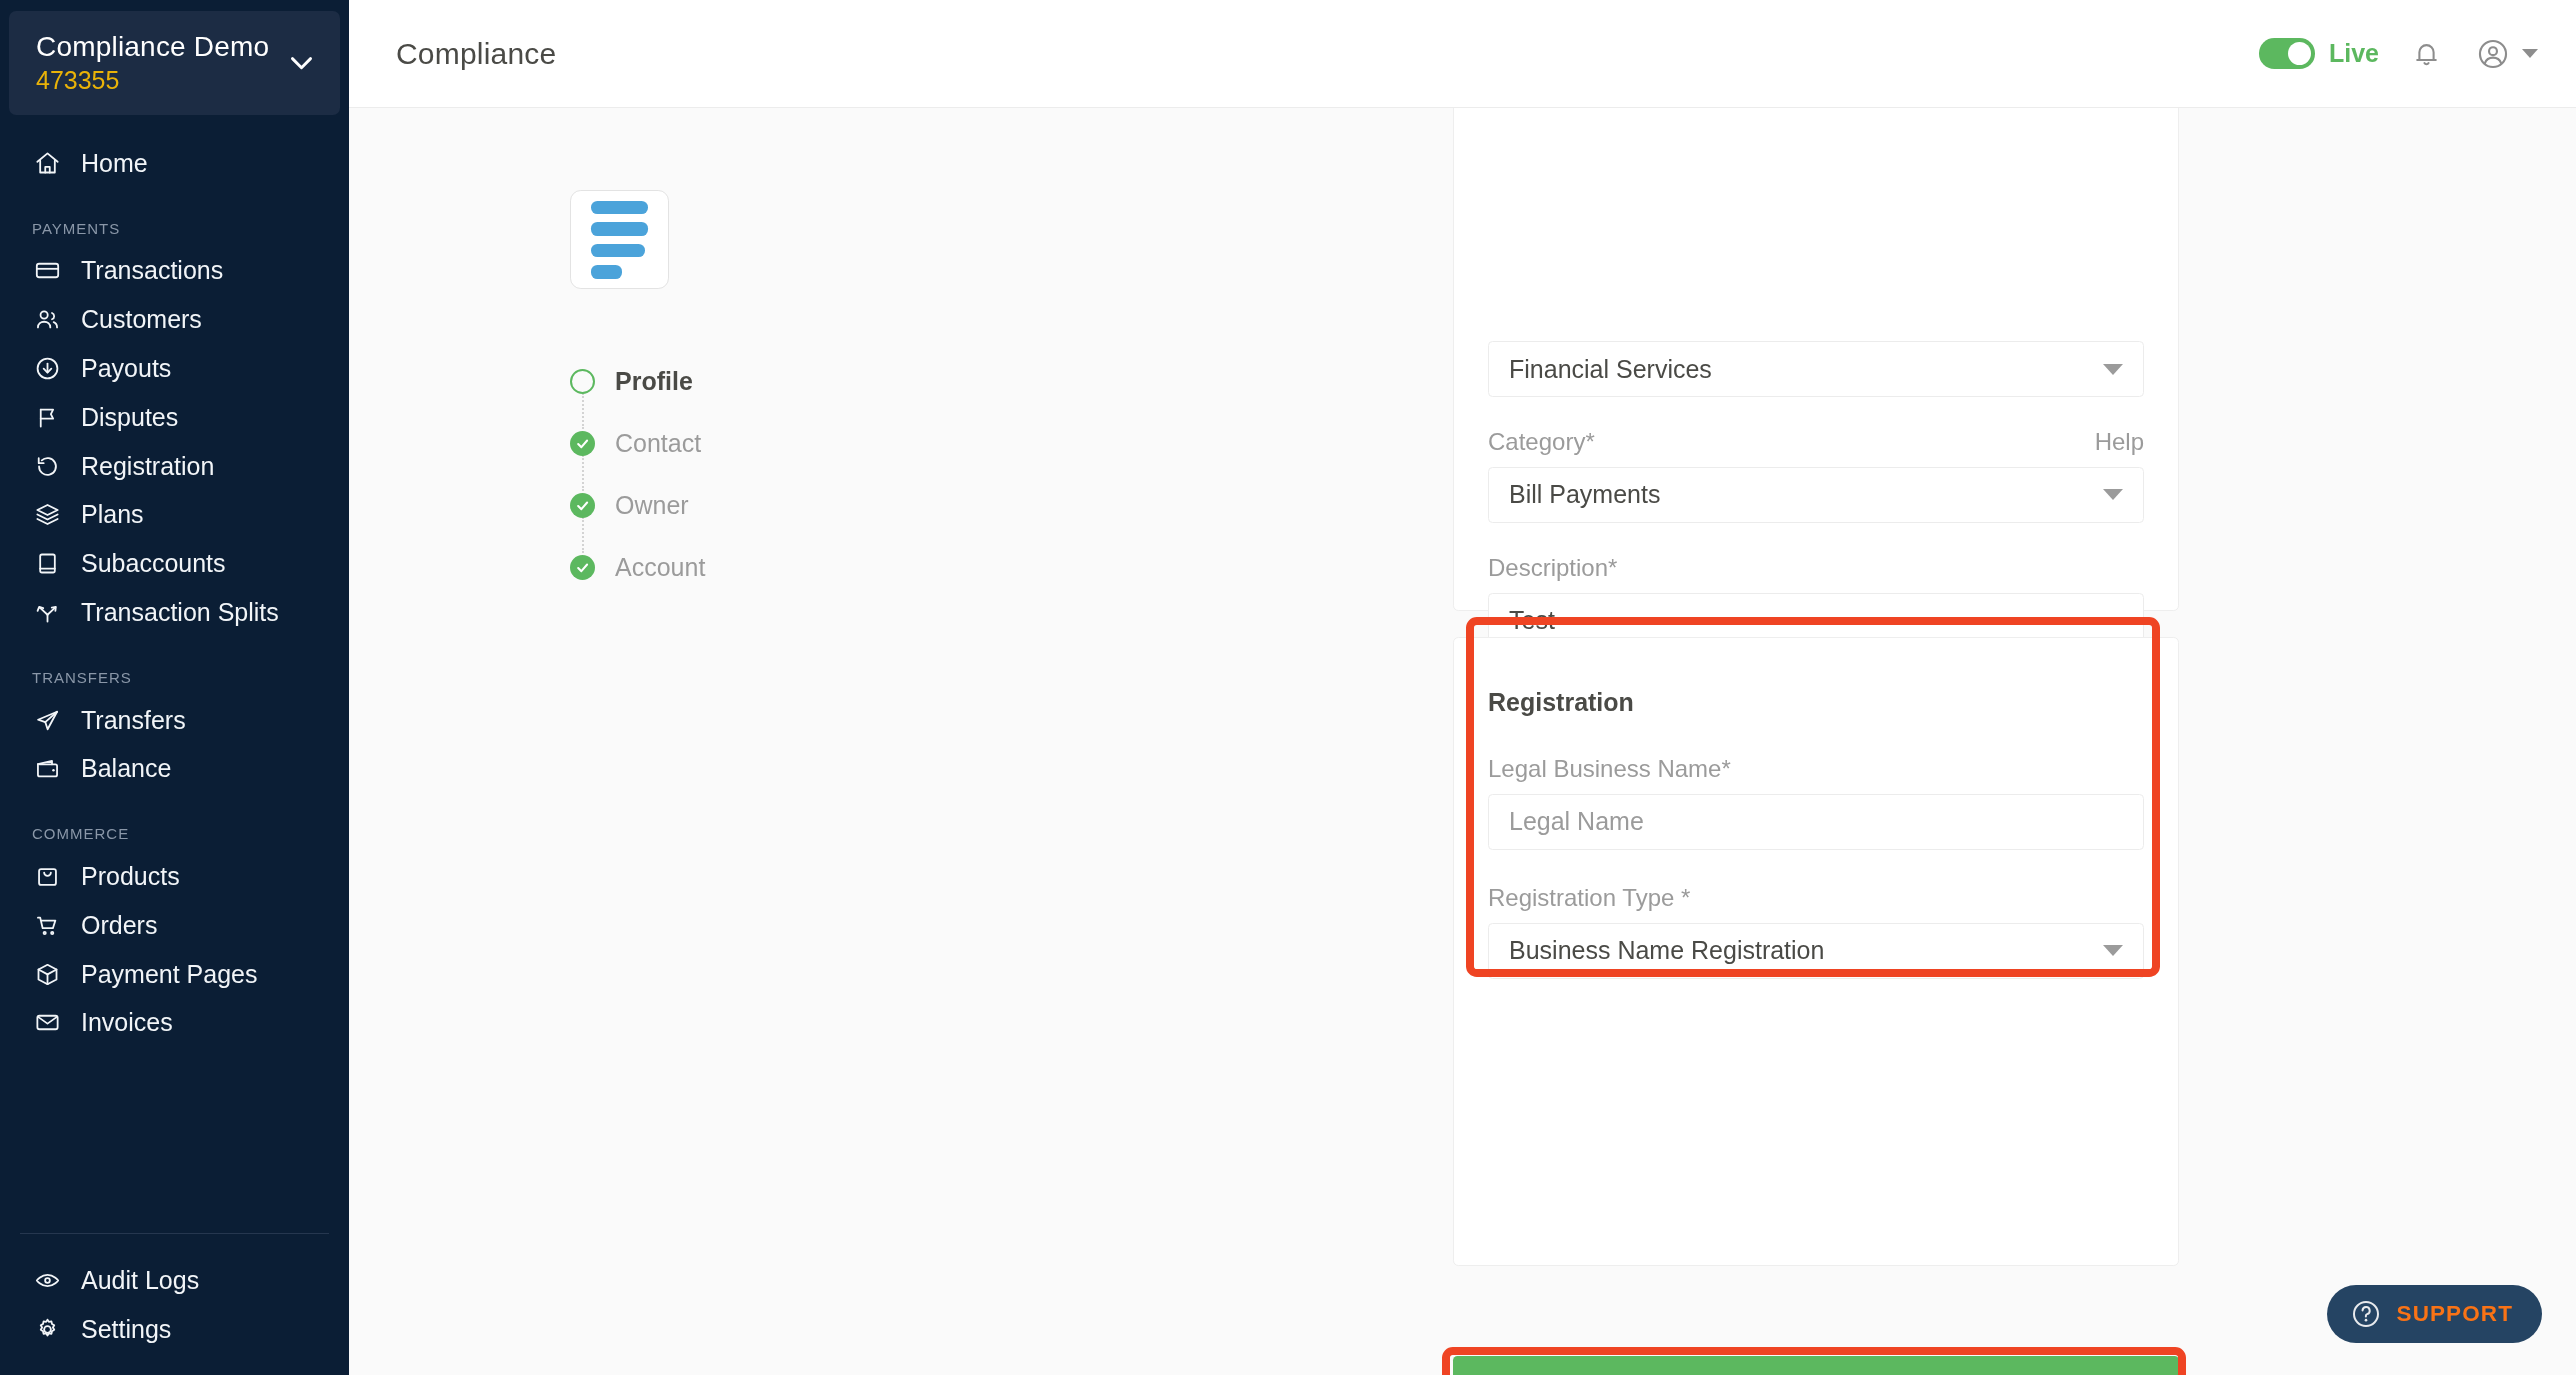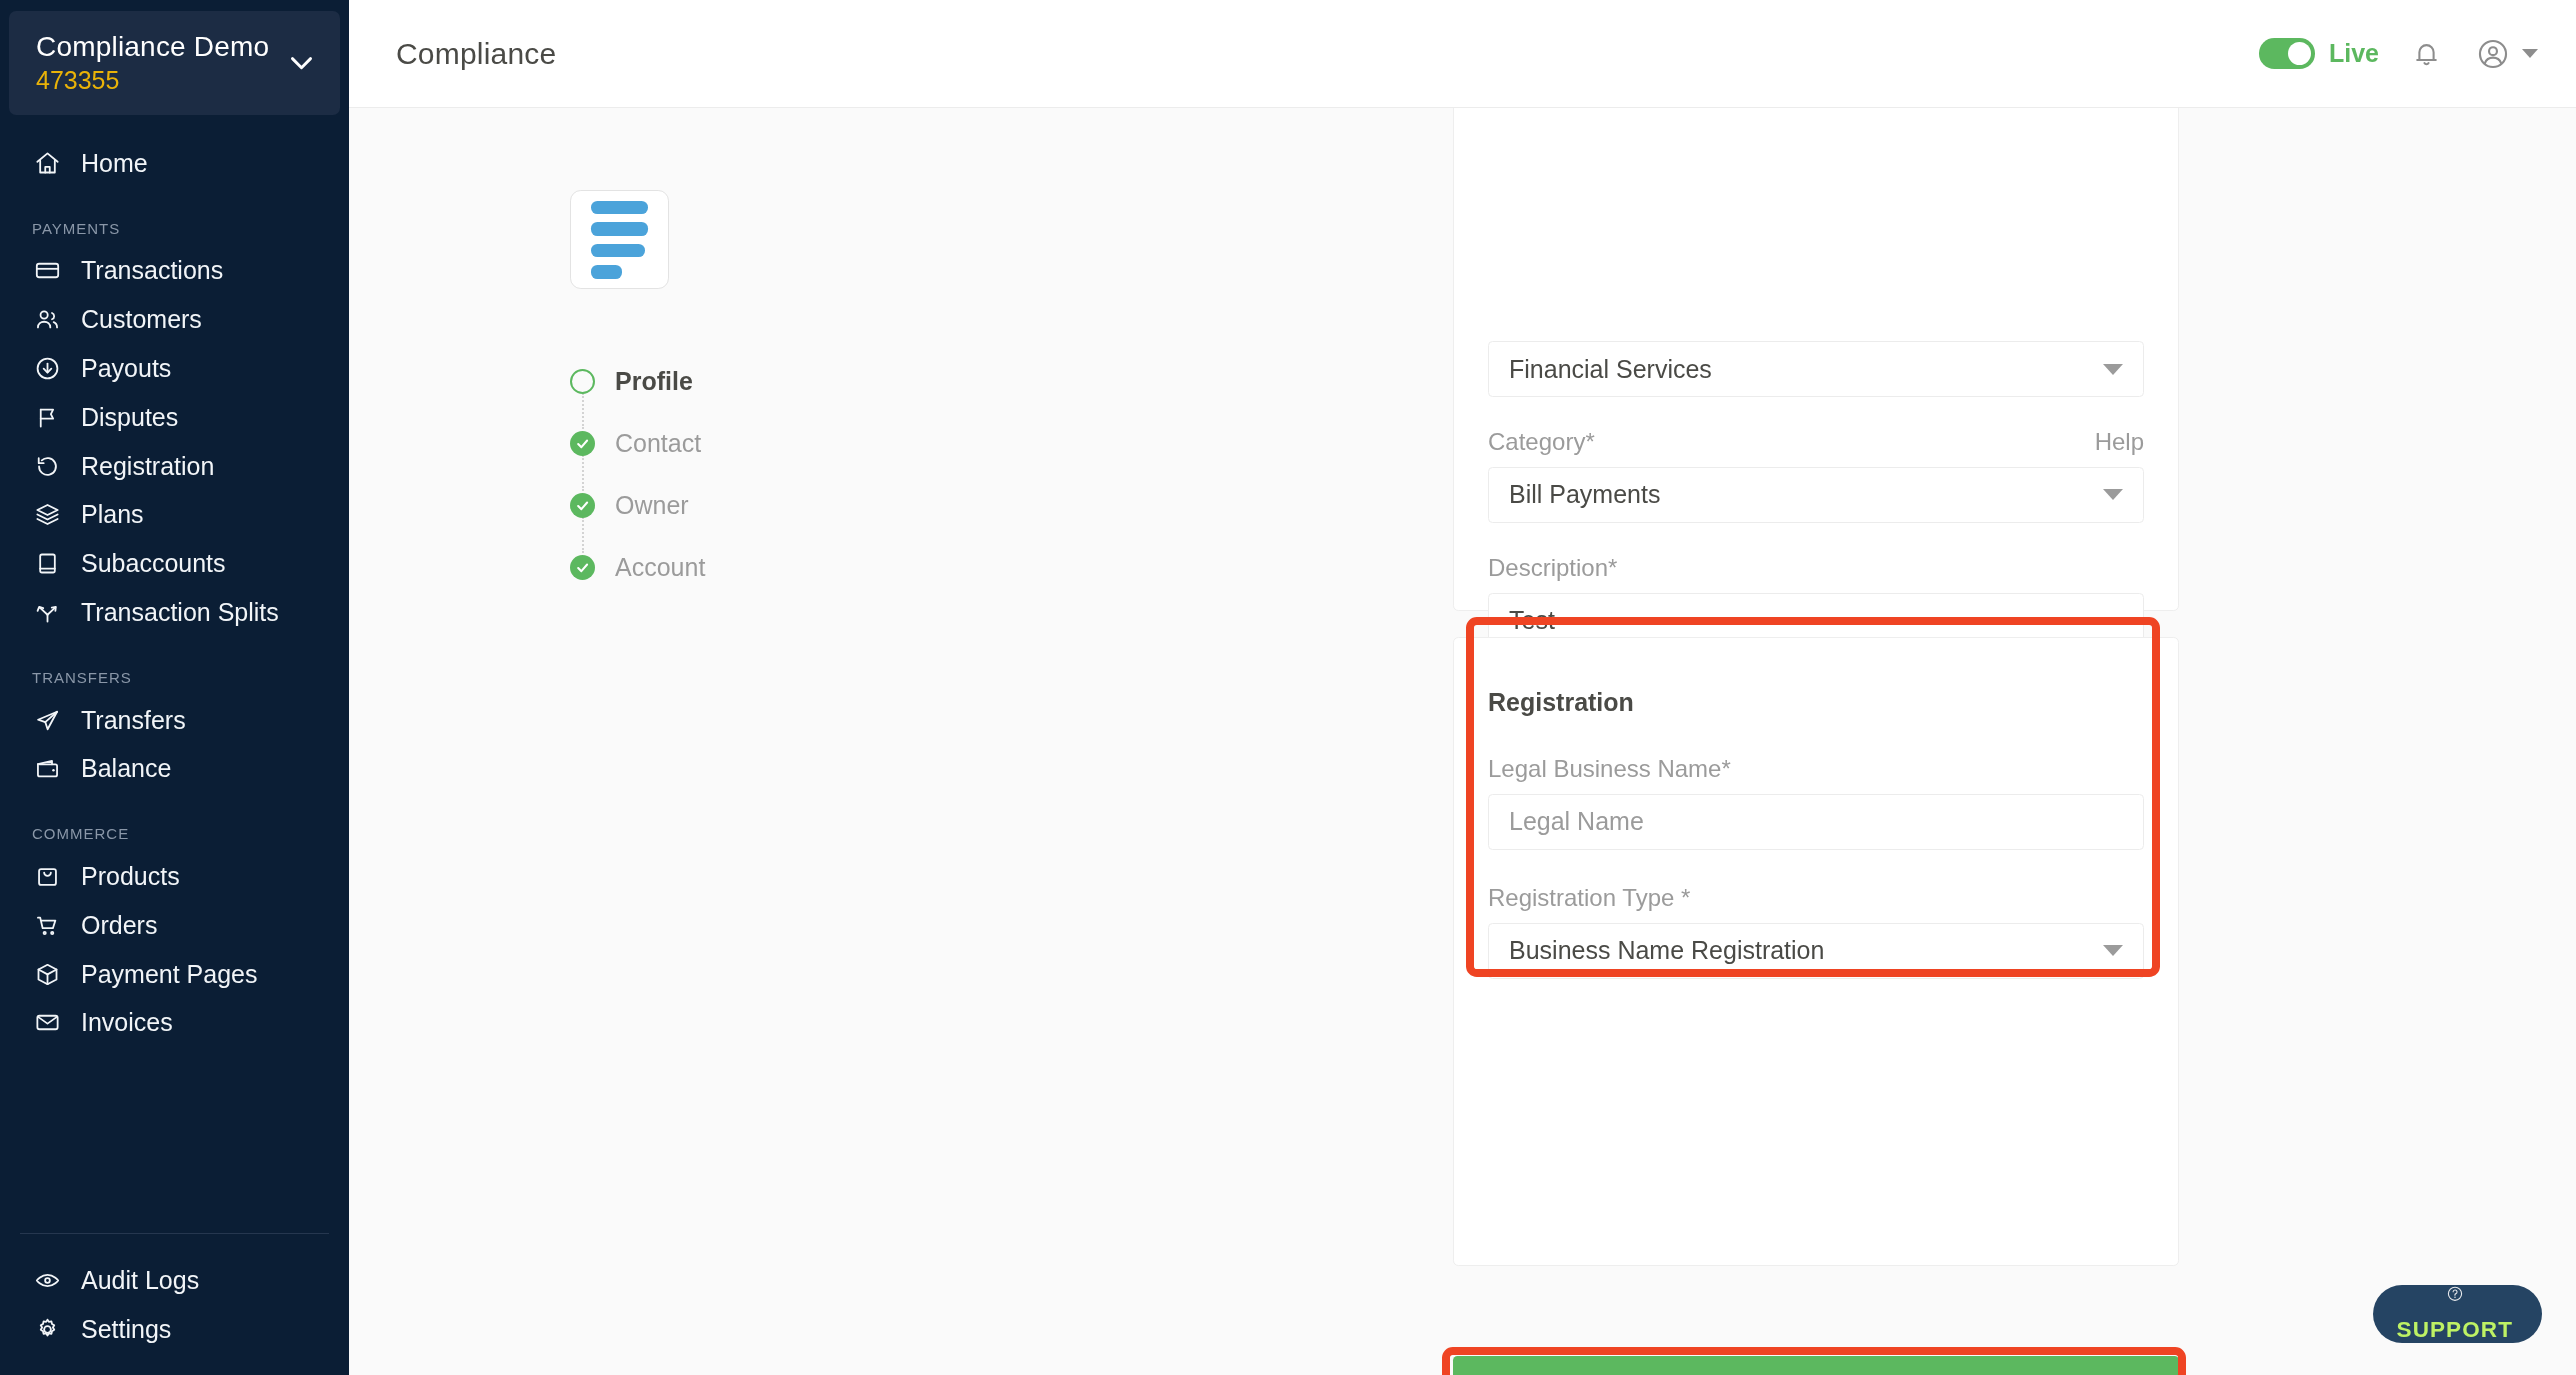--- a/index.html
+++ b/index.html
@@ -206,23 +206,23 @@
     width: 100%; height: 61px; border: none; border-radius: 4.5px;
     background: #5cb85f; color: #ffffff;
     font-size: 25px; font-weight: bold; cursor: pointer;
     font-family: "Liberation Sans", sans-serif;
   }
 
   
   .support {
     position: absolute; right: 34px; bottom: 32px;
     height: 58px; border-radius: 29px;
-    background: #254463; color: #bef264;
+    background: #254463; color: #f97316;
     display: flex; align-items: center; gap: 14.4px;
-    padding: 0 29px 0 23.4px; cursor: pointer; z-index: 40; flex-direction: column;
+    padding: 0 29px 0 23.4px; cursor: pointer; z-index: 40;
   }
   .support-label { font-size: 22.5px; font-weight: bold; letter-spacing: 1.1px; }
 </style>
 </head>
 <body>
 
 <div class="app">
 
   <aside class="sidebar">
 

